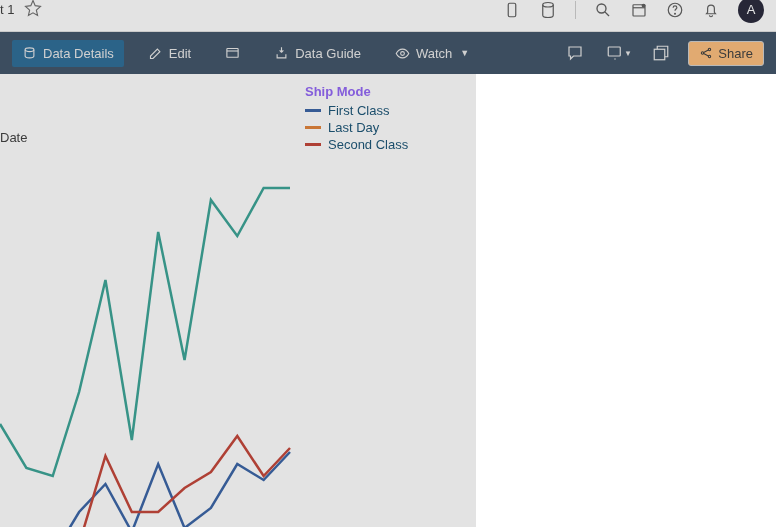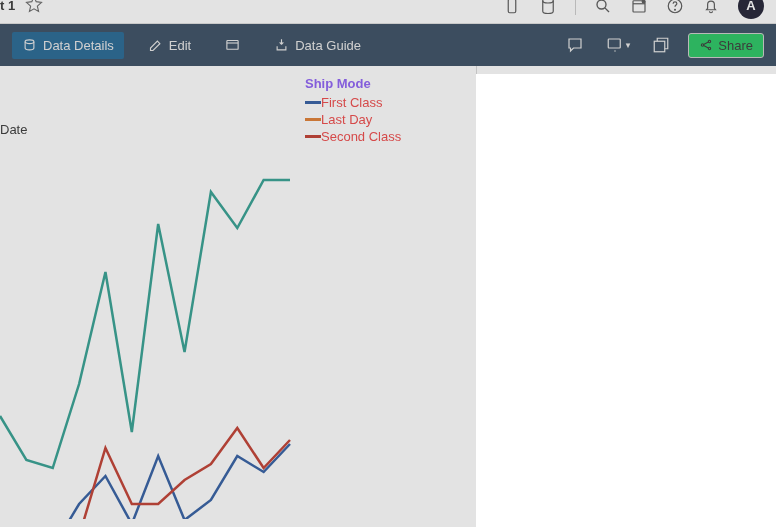--- a/index.html
+++ b/index.html
@@ -1,49 +1,49 @@
 <!DOCTYPE html>
 <html><head>
 <meta charset="utf-8">
 <style>
   * { box-sizing: border-box; margin: 0; padding: 0; }
   body { font-family: -apple-system, BlinkMacSystemFont, "Segoe UI", Arial, sans-serif; font-size: 13px; color: #333; width: 776px; height: 527px; overflow: hidden; background: #fff; position: relative; }
   
   
-  .header { height: 24px; background: #fff; display: flex; align-items: center; justify-content: space-between; padding: 0 12px 12px 0; border-bottom: 1px solid #e0e0e0; font-weight: bold; }
+  .header { height: 32px; background: #fff; display: flex; align-items: center; justify-content: space-between; padding: 0 12px 12px 0; border-bottom: 1px solid #e0e0e0; }
   .header-left { display: flex; align-items: center; gap: 10px; padding-left: 0; }
   .tab-label { font-size: 13px; color: #333; }
   .star-icon svg { width: 18px; height: 18px; stroke: #555; fill: none; }
   .header-right { display: flex; align-items: center; gap: 18px; }
   .header-icon { display: flex; align-items: center; justify-content: center; cursor: pointer; color: #555; }
   .header-icon svg { width: 18px; height: 18px; }
   .header-divider { width: 1px; height: 18px; background: #ccc; }
   .avatar { width: 26px; height: 26px; border-radius: 50%; background: #1a1a2e; color: #fff; display: flex; align-items: center; justify-content: center; font-size: 13px; }
   
   
   .toolbar { height: 42px; background: #34495e; display: flex; align-items: center; padding: 0 12px; gap: 14px; }
   .toolbar-btn { display: flex; align-items: center; gap: 6px; color: #e8e8e8; font-size: 13px; padding: 6px 10px; border-radius: 2px; cursor: pointer; }
   .toolbar-btn.active { background: #1f6391; }
   .toolbar-btn svg { width: 15px; height: 15px; }
   .toolbar-spacer { flex: 1; }
   .toolbar-iconbtn { display: flex; align-items: center; justify-content: center; color: #e8e8e8; cursor: pointer; padding: 4px; }
   .toolbar-iconbtn svg { width: 18px; height: 18px; }
-  .share-btn { display: flex; align-items: center; gap: 5px; background: #22c55e; border: 1px solid #ccc; border-radius: 3px; padding: 4px 10px; font-size: 13px; cursor: pointer; }
+  .share-btn { display: flex; align-items: center; gap: 5px; background: #fdba74; border: 1px solid #ccc; border-radius: 3px; padding: 4px 10px; font-size: 13px; cursor: pointer; }
   .share-btn svg { width: 14px; height: 14px; }
   .chev { font-size: 9px; margin-left: 2px;}
   
   
   .main { display: flex; height: calc(527px - 32px - 42px); position: relative; }
   .canvas { flex: 1; position: relative; background: #fff; overflow: hidden; }
   .canvas-title { position: absolute; top: 56px; left: 0px; font-size: 13px; color: #333; }
   
   
   .legend { position: absolute; top: 10px; left: 305px; }
   .legend-title { font-weight: 600; font-size: 13px; color: #8b5cf6; margin-bottom: 4px; }
-  .legend-item { display: flex; align-items: center; gap: 0; font-size: 13px; color: #ef4444; margin-bottom: 2px; }
+  .legend-item { display: flex; align-items: center; gap: 7px; font-size: 13px; color: #0c4a6e; margin-bottom: 2px; }
   .legend-swatch { width: 16px; height: 3px; }
   
   
   .chart-area { position: absolute; top: 110px; left: 0; width: 290px; height: 400px; }
   .chart-area svg { width: 100%; height: 100%; overflow: visible; }
   .chart-line { fill: none; stroke-width: 2.5; }
   
   
   .panel { width: 300px; border-left: 1px solid #d8d8d8; background: #fff; overflow-y: auto; font-size: 13px; }
   .panel-header { display: flex; align-items: center; justify-content: space-between; padding: 8px 12px; border-bottom: 1px solid #e6e6e6; }
@@ -153,20 +153,28 @@
     <svg viewBox="0 0 24 24" fill="none" stroke="currentColor" stroke-width="1.8">
         <rect x="3" y="4" width="18" height="14" rx="1"></rect>
         <path d="M3 8h18"></path>
       </svg>
   </div>
   <div class="toolbar-btn">
     <svg viewBox="0 0 24 24" fill="none" stroke="currentColor" stroke-width="1.8">
         <path d="M12 2v8m0 0-3-3m3 3 3-3M5 13v6h14v-6"></path>
       </svg>
     <span>Data Guide</span>
+  </div>
+  <div class="toolbar-btn">
+    <svg viewBox="0 0 24 24" fill="none" stroke="currentColor" stroke-width="1.8">
+        <path d="M2 12s3.5-7 10-7 10 7 10 7-3.5 7-10 7-10-7-10-7z"></path>
+        <circle cx="12" cy="12" r="3"></circle>
+      </svg>
+    <span>Watch</span>
+      <span class="chev">▼</span>
   </div>
   <div class="toolbar-spacer"></div>
   <span class="toolbar-iconbtn">
       <svg viewBox="0 0 24 24" fill="none" stroke="currentColor" stroke-width="1.6">
         <path d="M4 4h16v12H10l-4 4v-4H4z"></path>
       </svg>
     </span>
   <span class="toolbar-iconbtn">
       <svg viewBox="0 0 24 24" fill="none" stroke="currentColor" stroke-width="1.6">
         <rect x="3" y="4" width="16" height="12" rx="1"></rect>

